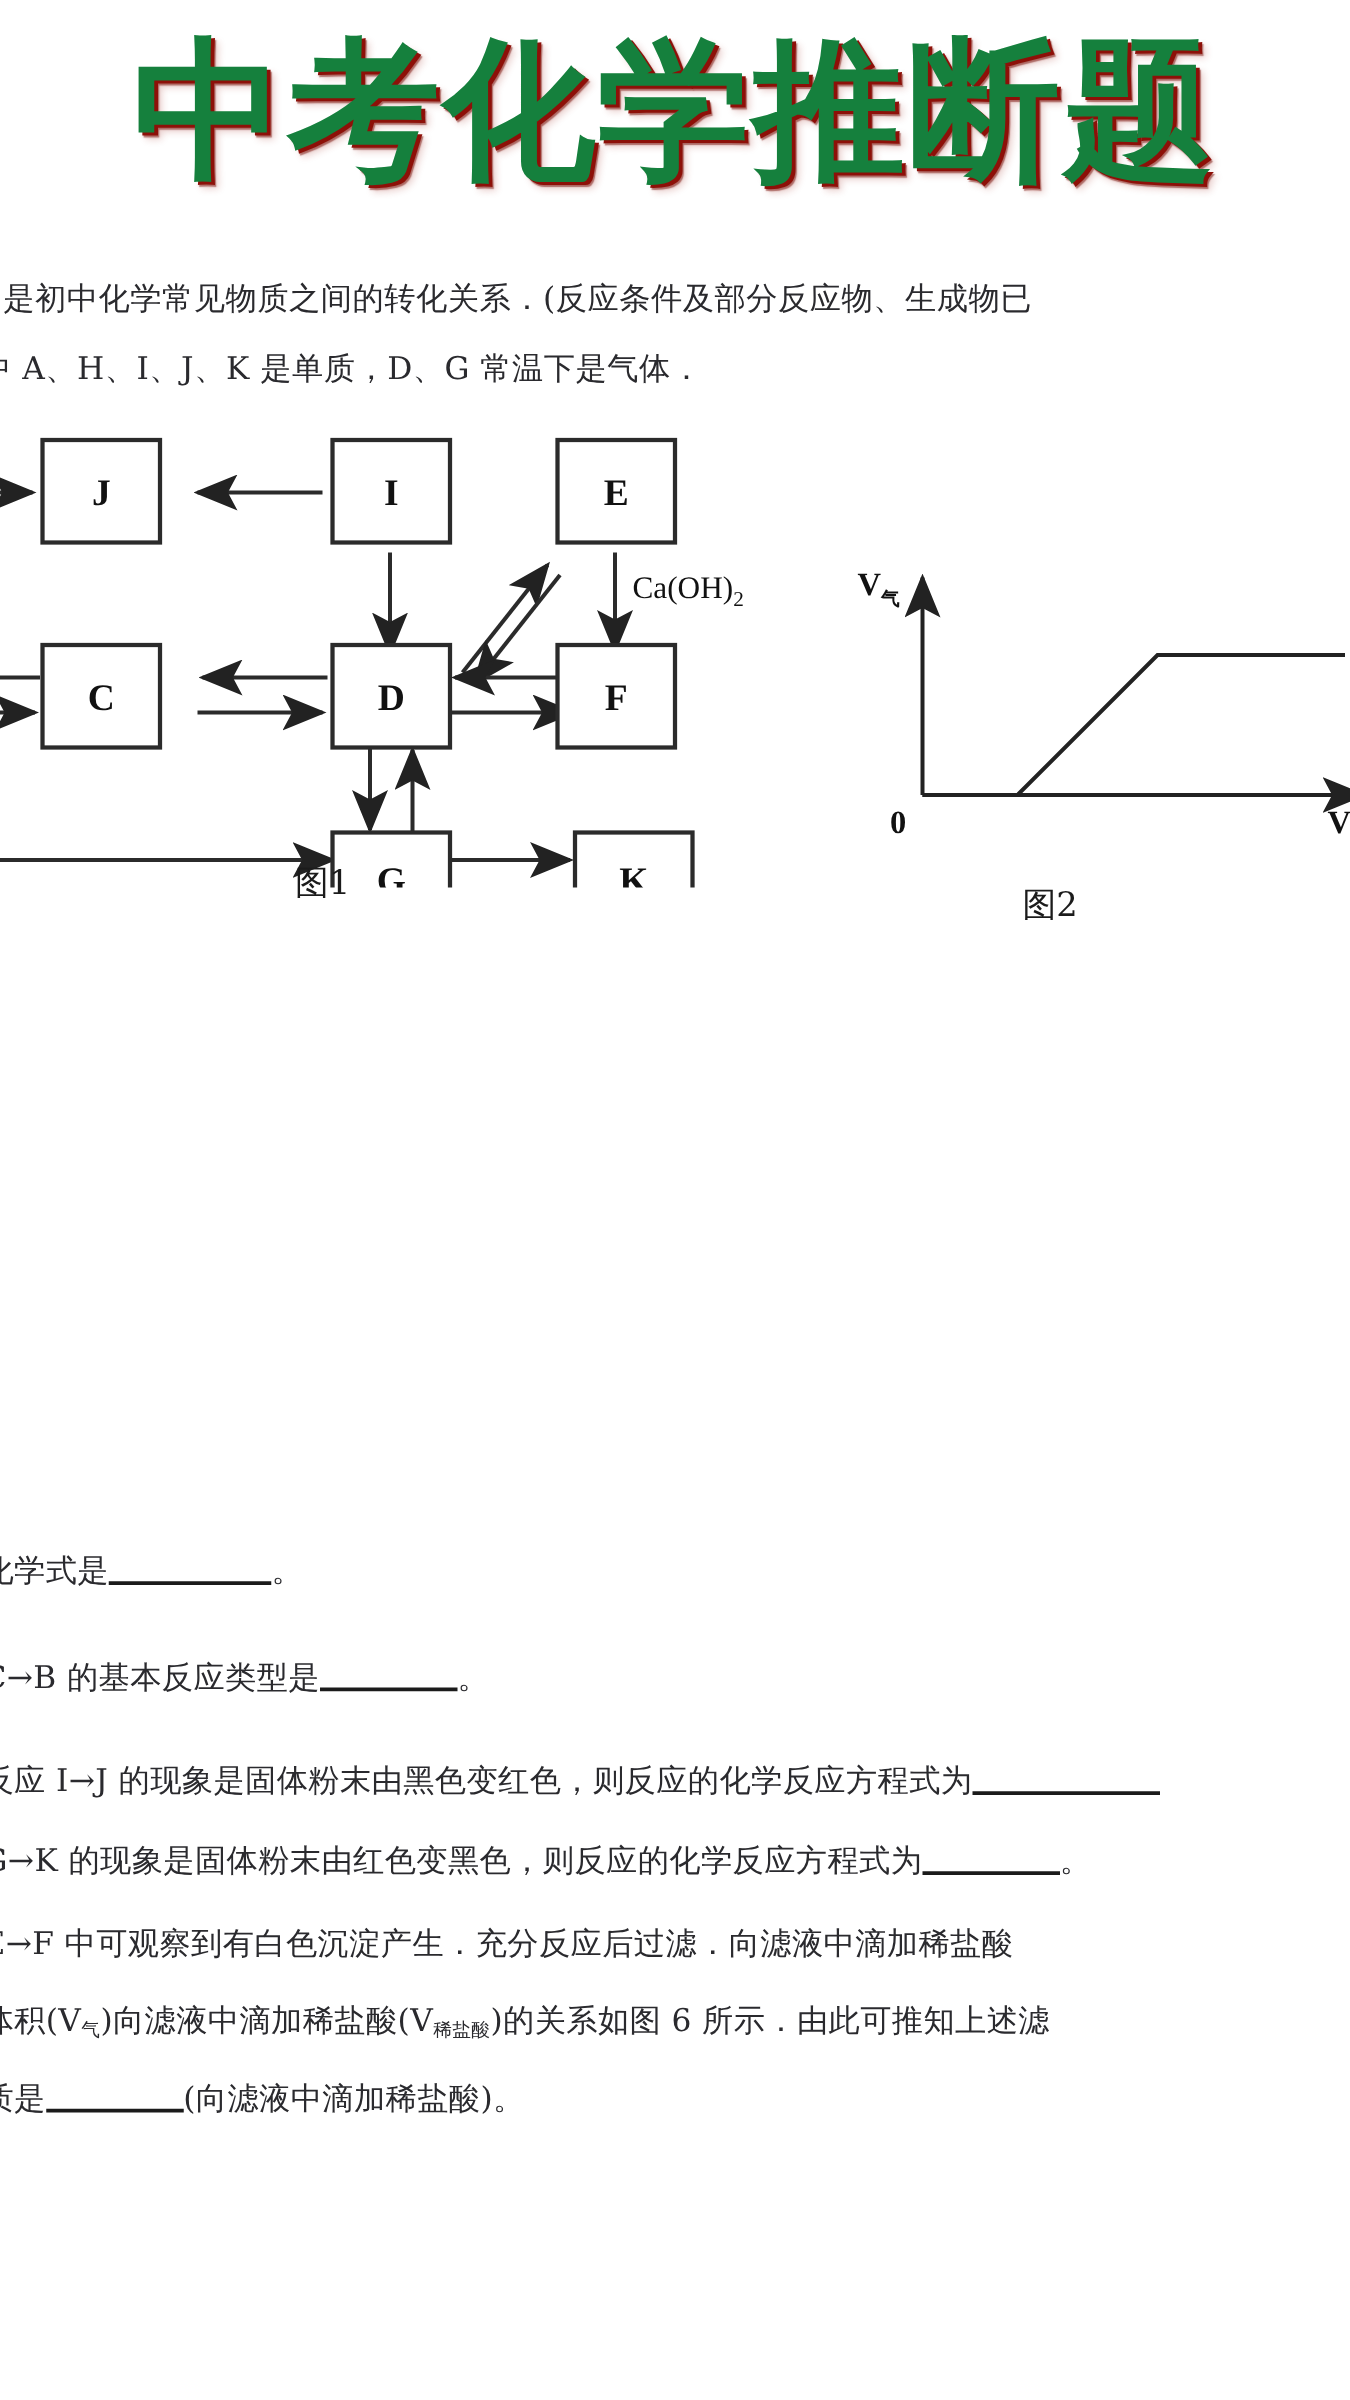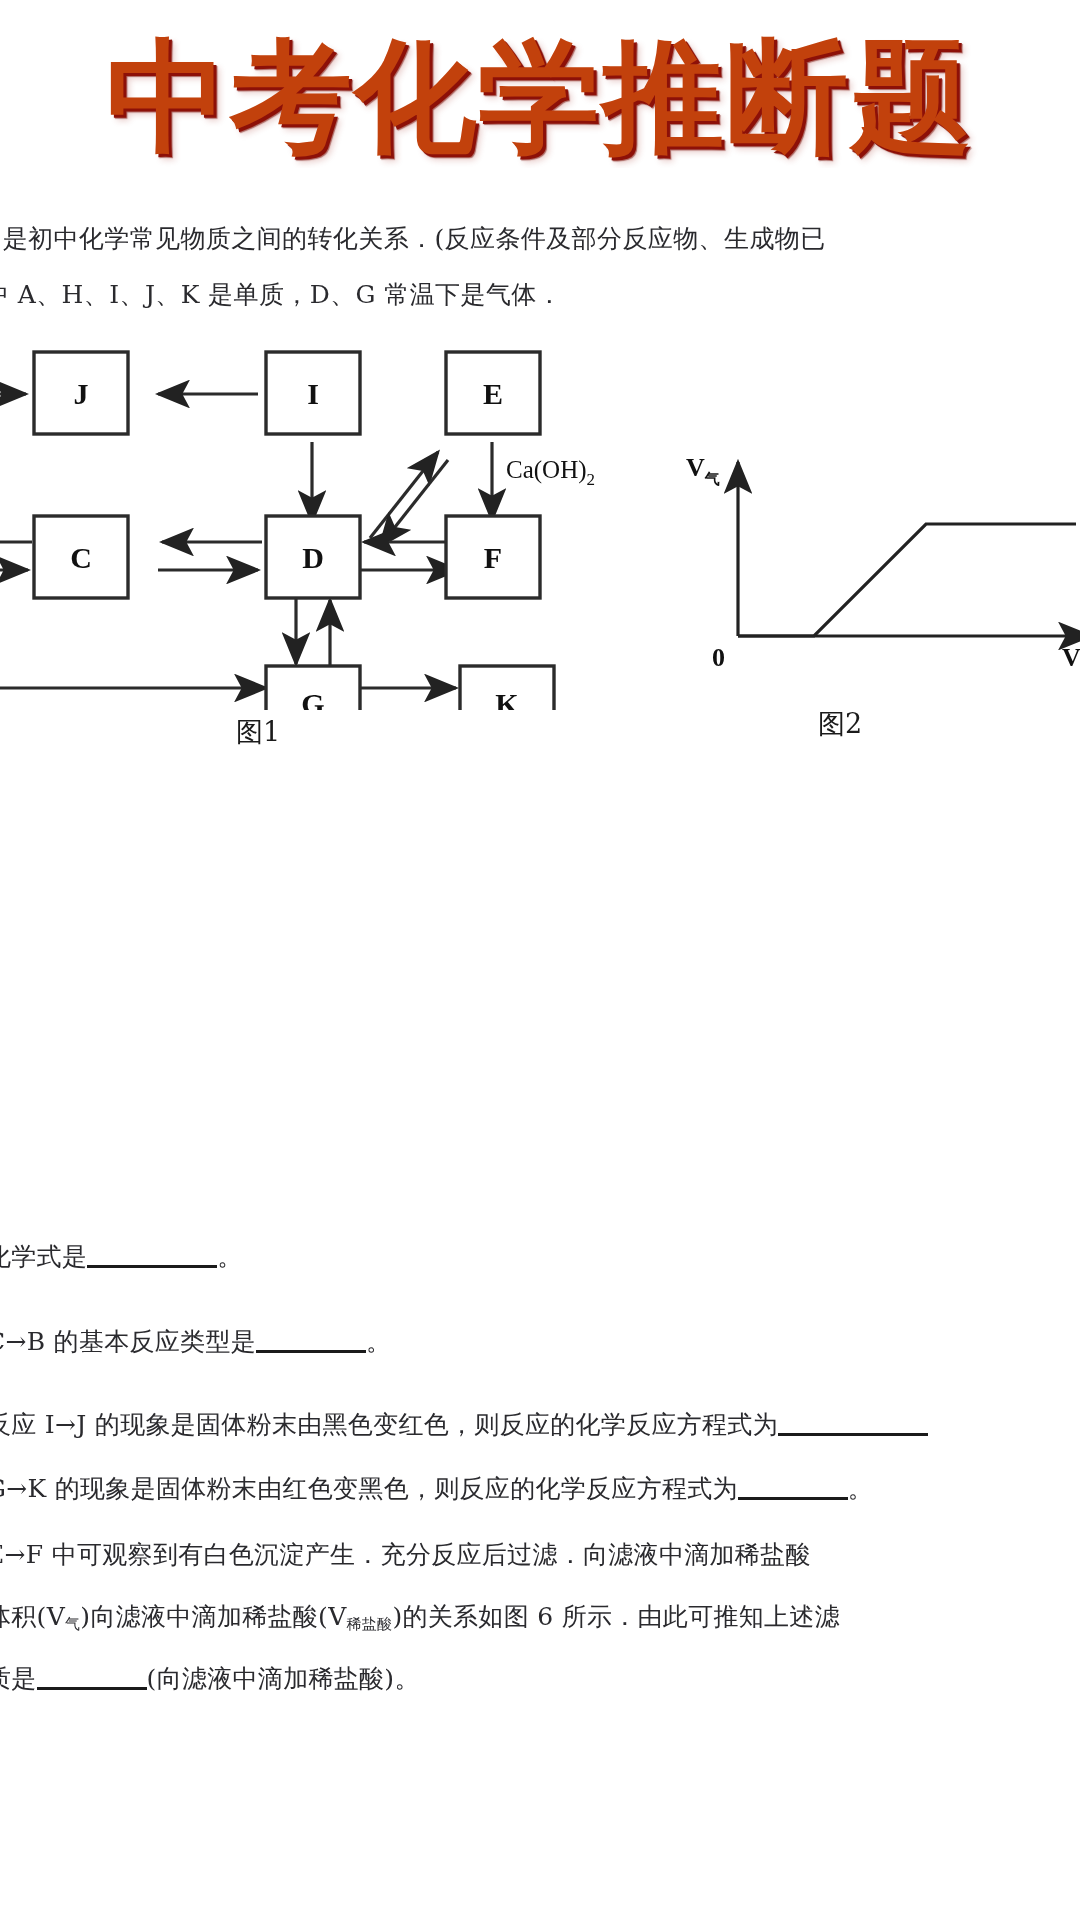--- a/index.html
+++ b/index.html
@@ -24,26 +24,26 @@
     width: 1080px;
     height: 140px;
     overflow: hidden;
   }
   .title {
     position: absolute;
     left: 50%;
     top: 0;
     transform: translateX(-50%);
     white-space: nowrap;
-    font-family: Liberation Serif, serif;
+    font-family: Liberation Mono, monospace;
     font-weight: 700;
     font-size: 122px;
     line-height: 140px;
     letter-spacing: 2px;
-    color: #c2410c;
+    color: #15803d;
     text-shadow:
        3px 3px 0 #8d1008,
        4px 4px 1px rgba(120,12,6,.55),
        6px 6px 6px rgba(160,40,30,.22);
   }
 
   
   .para {
     position: absolute;
     white-space: nowrap;
@@ -92,21 +92,21 @@
     height: 380px;
   }
   #fig1 svg { display: block; }
   .fig-cap {
     position: absolute;
     font-family: "DejaVu Serif", "Liberation Serif", serif;
     font-size: 27px;
     color: #1b1b1b;
     white-space: nowrap;
   }
-  #cap1 { left: 236px; top: 714px; text-align: right; }
+  #cap1 { left: 236px; top: 688px; text-align: right; }
   #cap2 { left: 818px; top: 706px; }
 
   
   #fig2 {
     position: absolute;
     left: 676px;
     top: 440px;
     width: 420px;
     height: 250px;
   }

